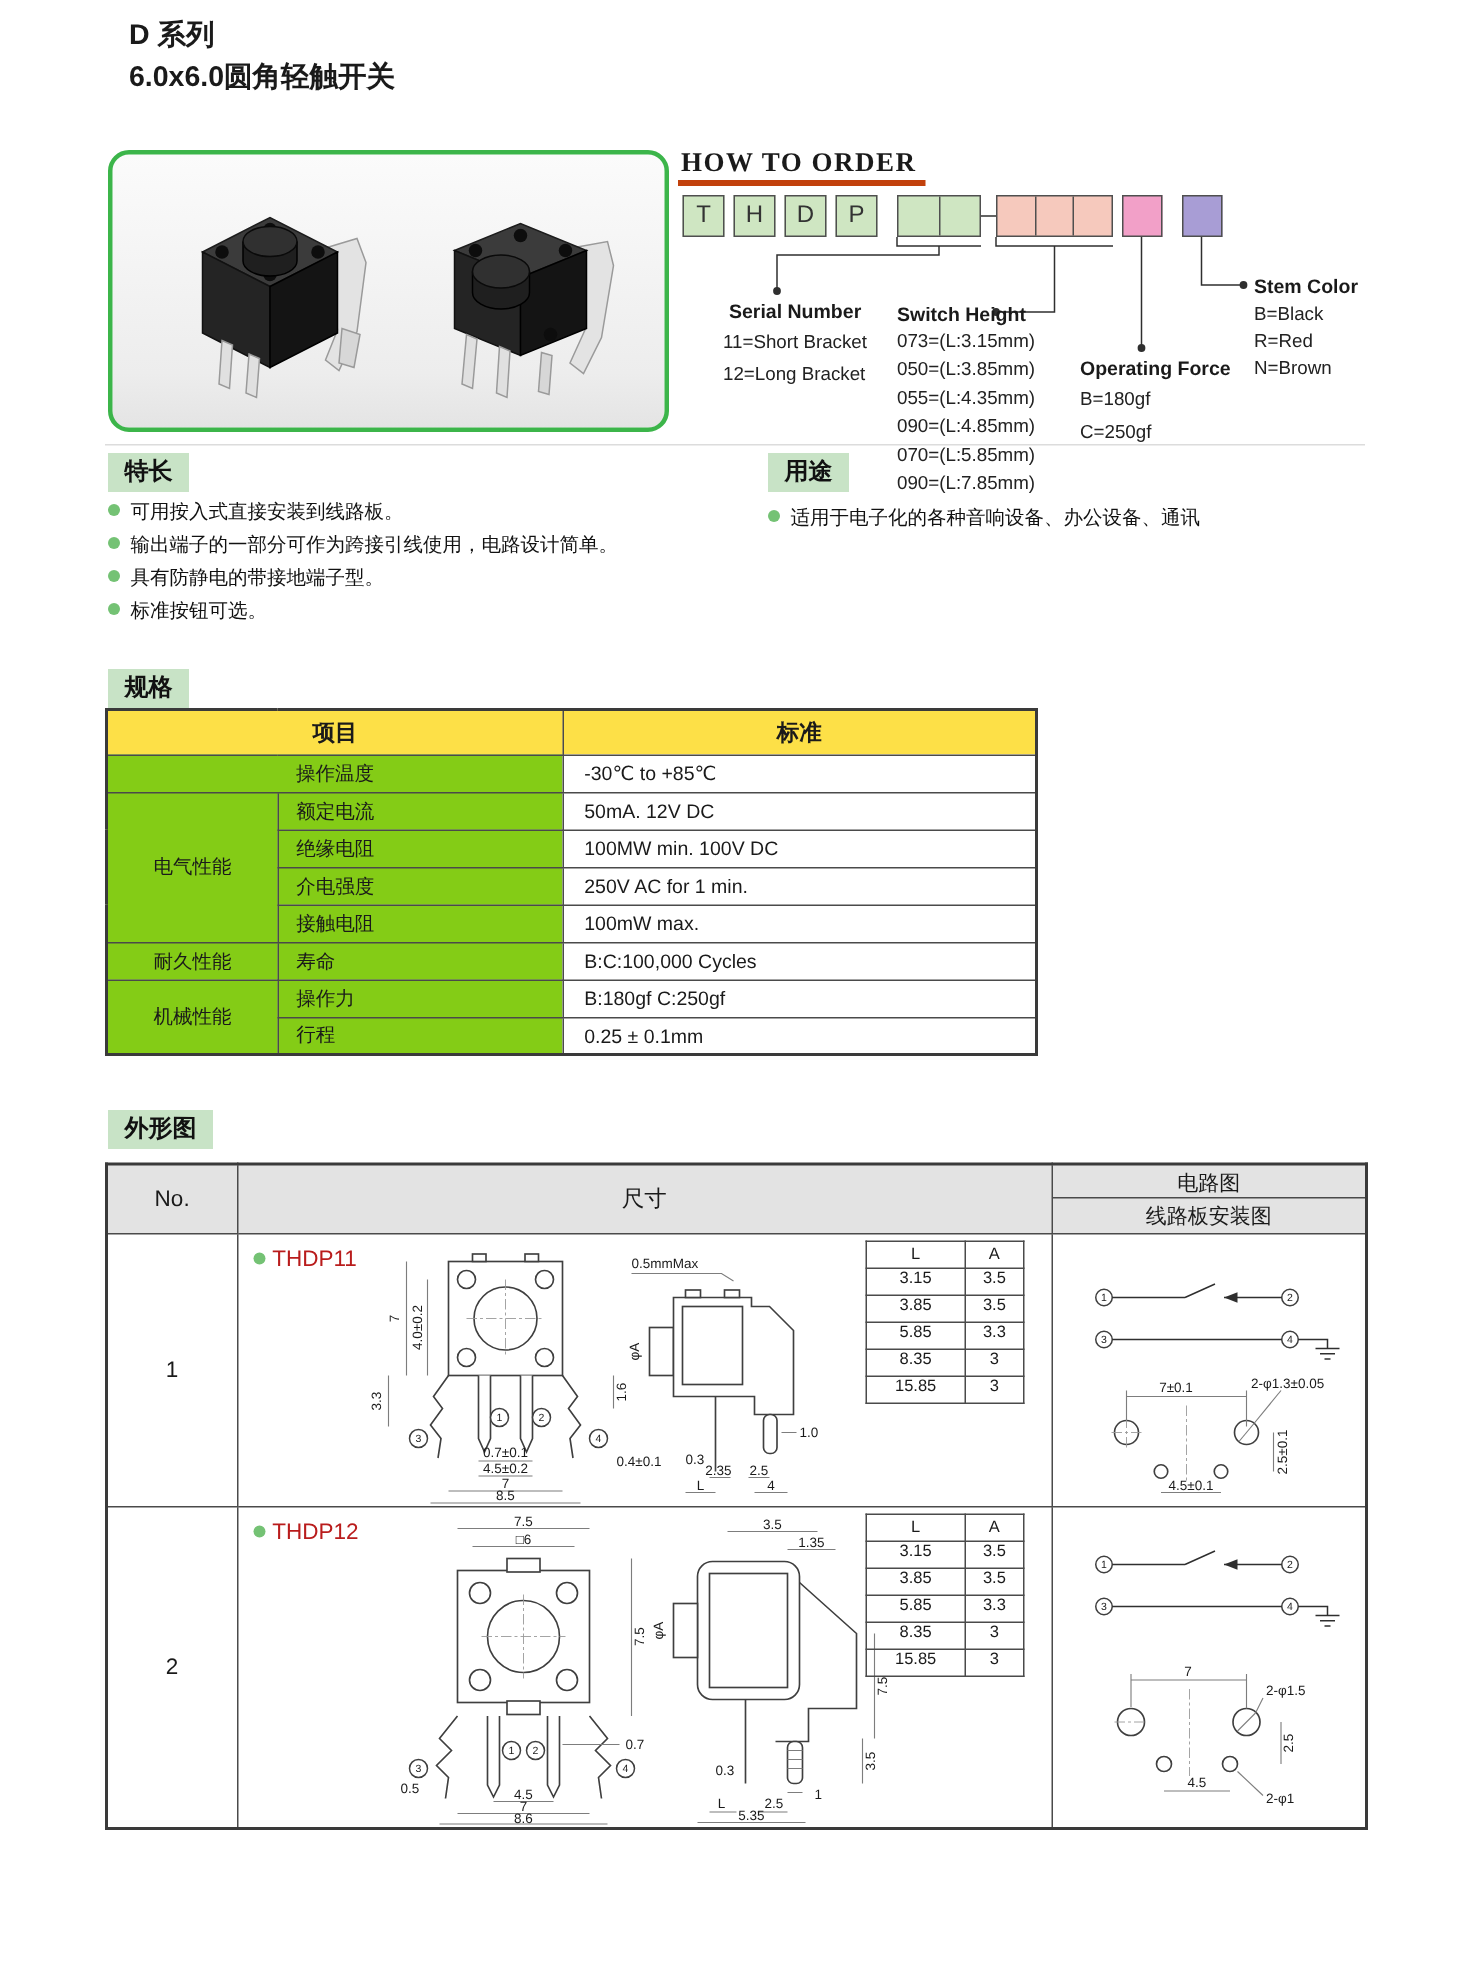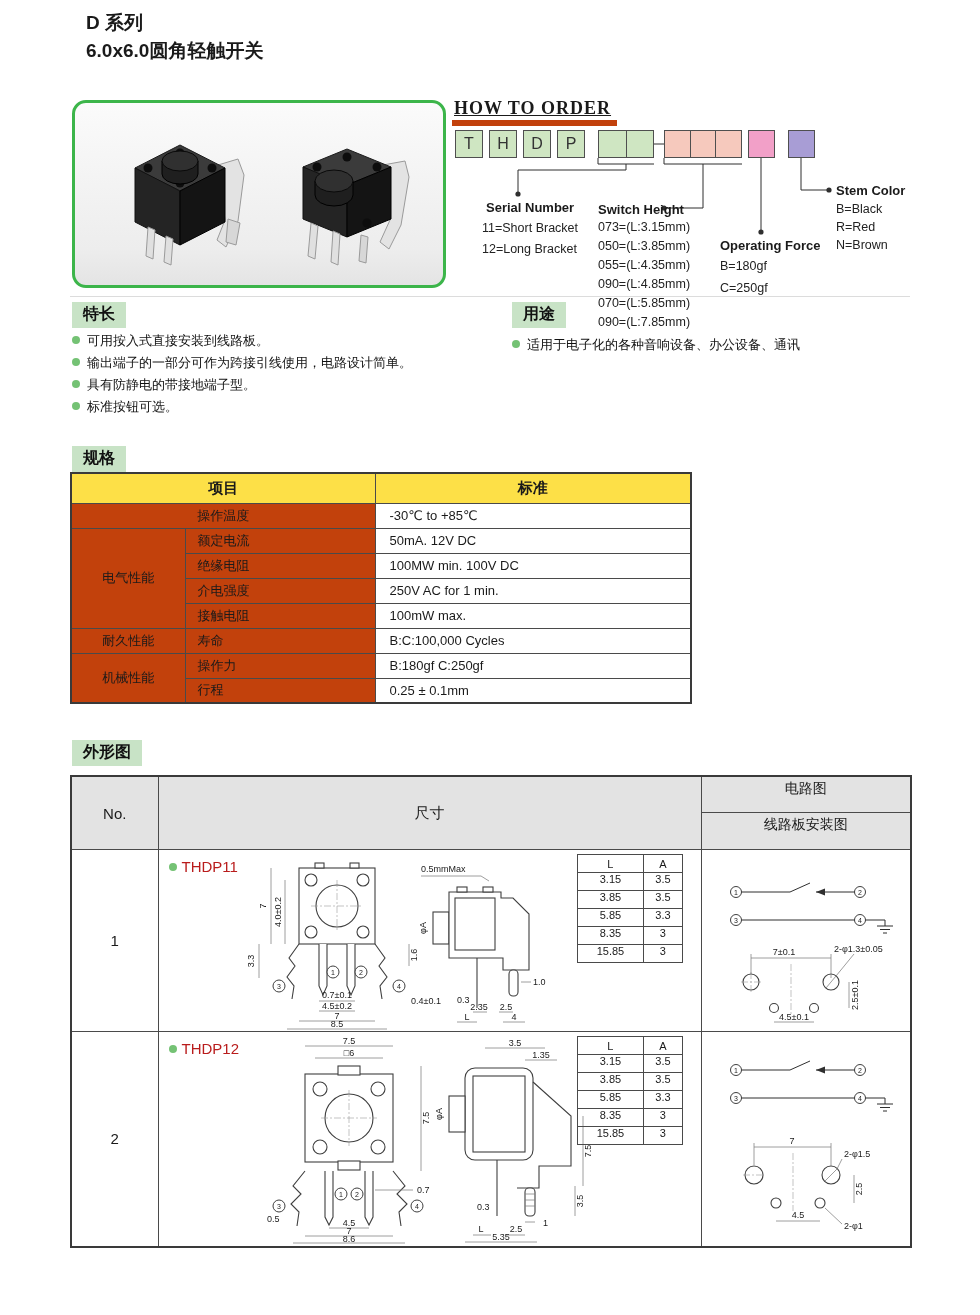--- a/index.html
+++ b/index.html
@@ -9,21 +9,21 @@
 
   .title-line1 { position:absolute; left:86px; top:10px; font-size:19px; font-weight:600; }
   .title-line2 { position:absolute; left:86px; top:38px; font-size:19px; font-weight:600; }
 
   .photo-box { position:absolute; left:72px; top:100px; width:374px; height:188px;
                border:3px solid #3cb54a; border-radius:14px;
                background:linear-gradient(180deg,#fbfbfb 0%,#ededed 80%,#e4e4e4 100%); }
 
   .hto { position:absolute; left:452px; top:98px; width:476px; height:245px; }
   .hto-title { font-family:"Liberation Serif","DejaVu Serif",serif; font-size:18px; font-weight:600;
-               letter-spacing:1px; display:inline-block; border-bottom:6px solid #c2410c; padding:0 6px 1px 2px;text-decoration:underline; }
+               letter-spacing:1px; display:inline-block; border-bottom:4px solid #c2410c; padding:0 6px 1px 2px; }
   .code-box { position:absolute; top:32px; height:28px; border:1.5px solid #4f4f4f; background:#cfe6c2;
               text-align:center; line-height:25px; font-size:16px; color:#333; }
   .cells { display:flex; height:100%; }
   .cells span { flex:1; border-right:1px solid #4f4f4f; }
   .cells span:last-child { border-right:none; }
   .hto-label { position:absolute; font-size:13px; font-weight:bold; white-space:nowrap; }
   .hto-opt { position:absolute; font-size:12.5px; color:#222; white-space:nowrap; }
   .leader { position:absolute; left:0; top:0; pointer-events:none; }
 
   .rule { position:absolute; left:70px; top:296px; width:840px; height:1px; background:#dcdcdc; }
@@ -32,29 +32,29 @@
                  padding:2px 11px 3px 11px;text-align:center; }
   .bullets { position:absolute; font-size:13px; line-height:22px; color:#111; }
   .dot { display:inline-block; width:8px; height:8px; border-radius:50%; background:#74c274;
          margin-right:7px; vertical-align:1px; }
 
   table { border-collapse:collapse; }
   .spec-table { position:absolute; left:70px; top:472px; width:620px; table-layout:fixed;
                 border:2px solid #3a3a3a; font-size:13px; }
   .spec-table th, .spec-table td { border:1px solid #4a4a4a; padding:0 0 0 12px; height:25px; }
   .spec-table th { background:#fde047; font-size:15px; font-weight:bold; height:30px; text-align:center; padding:0; }
-  .spec-table td.g { background:#c2410c; }
+  .spec-table td.g { background:#84cc16; }
   .spec-table td.c { text-align:center; padding:0; }
   .spec-table td.v { background:#fff; padding-left:14px; }
 
   .outline-table { position:absolute; left:70px; top:775px; width:840px; table-layout:fixed;
                    border:2px solid #3a3a3a; }
   .outline-table td { border:1px solid #4a4a4a; padding:0; vertical-align:top; }
   .outline-table td.hd { background:#e3e3e3; text-align:center; font-size:15px; vertical-align:middle; }
-  .circ-hd div { height:36px; line-height:22px; font-size:14px; }
+  .circ-hd div { height:22px; line-height:22px; font-size:14px; }
   .circ-hd div:first-child { border-bottom:1px solid #4a4a4a; }
   .no-cell { text-align:center; vertical-align:middle !important; font-size:15px; }
   .dim-cell, .cir-cell { position:relative; }
   .model { position:absolute; left:10px; top:8px; font-size:15px; color:#b91c1c; white-space:nowrap; }
   .model .dot { margin-right:5px; }
   .la-table { position:absolute; left:418px; top:4px; width:106px; font-size:11px; text-align:center;
               border:1.5px solid #4a4a4a; }
   .la-table th, .la-table td { border:1px solid #4a4a4a; height:18px; font-weight:normal; }
 
   .abs { position:absolute; }

